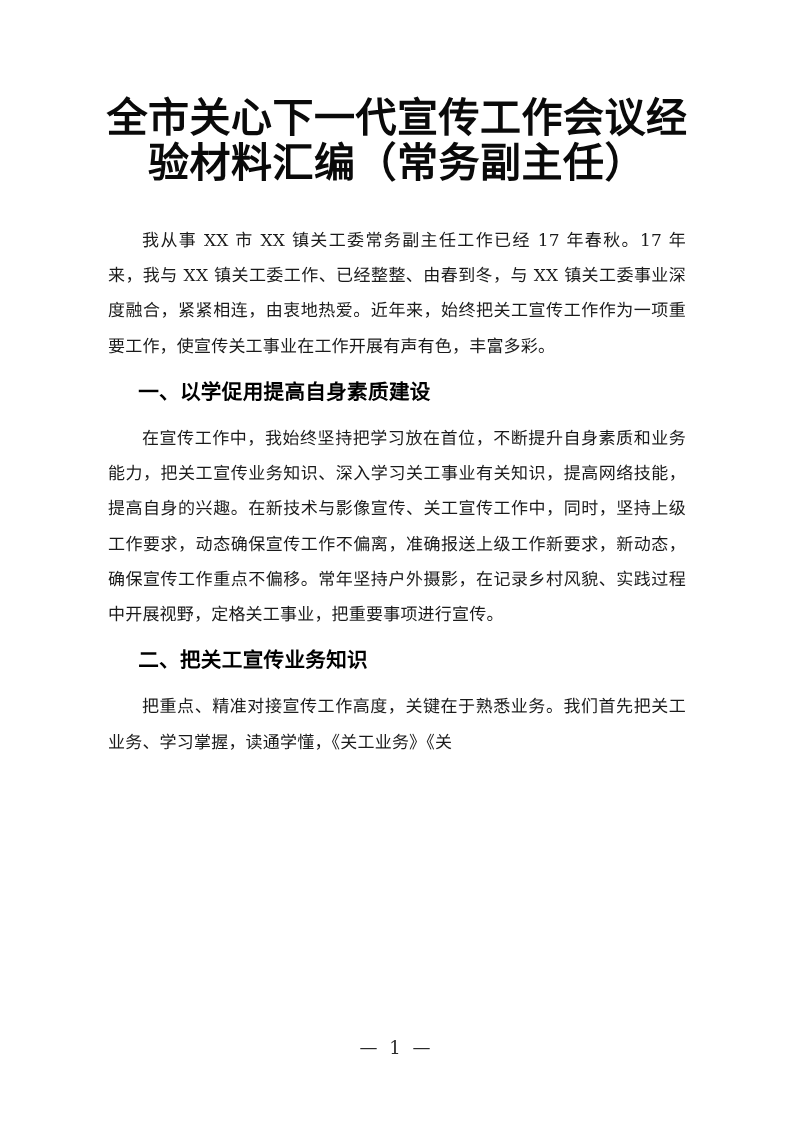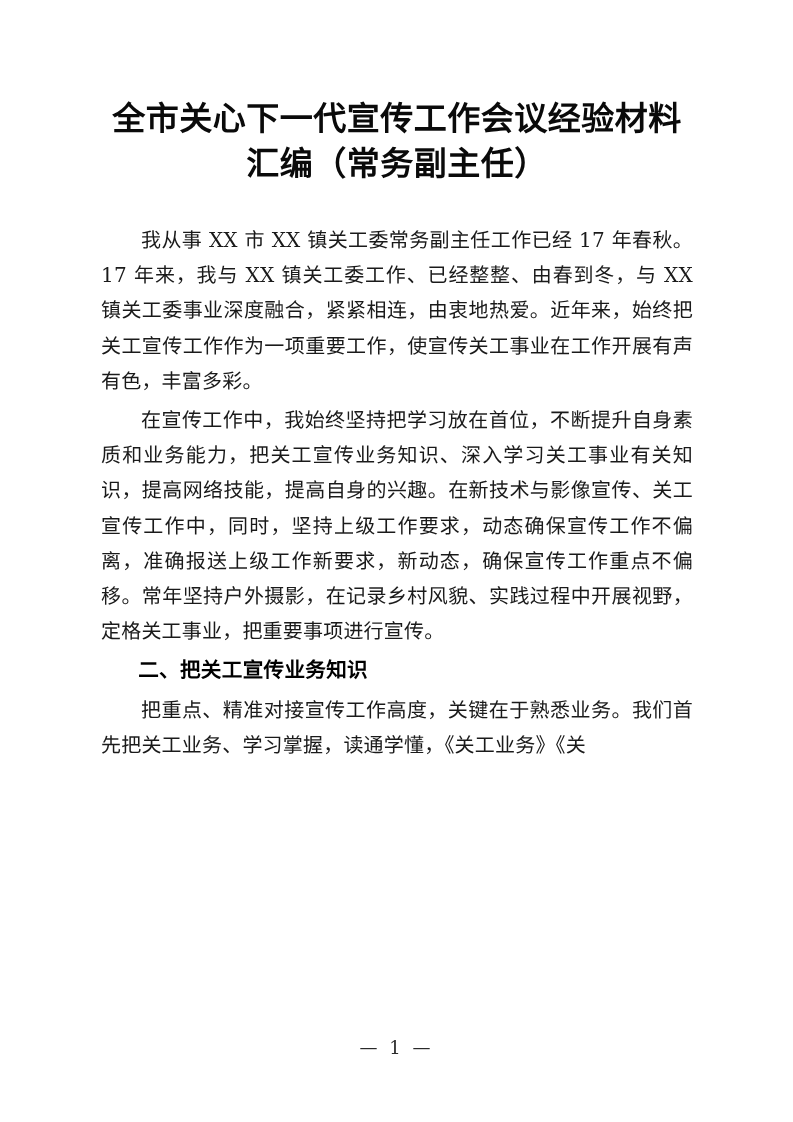--- a/index.html
+++ b/index.html
@@ -23,36 +23,36 @@
   }
   .content {
     position: absolute;
     left: 97px;
     top: 0;
     width: 600px;
   }
   .doc-title {
     font-family: "DejaVu Sans", "Liberation Sans", sans-serif;
     font-weight: 700;
-    font-size: 33px;
+    font-size: 41px;
     line-height: 45px;
     text-align: center;
     letter-spacing: 0.5px;
     margin: 0;
     padding-top: 96px;
     color: #0a0a0a;
   }
   .body-para {
     font-family: "DejaVu Serif", "Liberation Serif", serif;
-    font-size: 20px;
+    font-size: 17px;
     line-height: 35.2px;
     text-align: justify;
     text-justify: inter-character;
     text-indent: 2em;
-    margin: 4px;
+    margin: 11px;
     color: #1a1a1a;
     letter-spacing: 0.2px;
     word-break: break-all;
   }
   .para-first {
     margin-top: 37px;
   }
   .section-heading {
     font-family: "DejaVu Sans", "Liberation Sans", sans-serif;
     font-weight: 700;
@@ -80,20 +80,21 @@
 <body>
 
 <div class="page">
 
   <div class="content">
 
     <h1 class="doc-title">全市关心下一代宣传工作会议经验材料汇编（常务副主任）</h1>
 
     <p class="body-para para-first">我从事 XX 市 XX 镇关工委常务副主任工作已经 17 年春秋。17 年来，我与 XX 镇关工委工作、已经整整、由春到冬，与 XX 镇关工委事业深度融合，紧紧相连，由衷地热爱。近年来，始终把关工宣传工作作为一项重要工作，使宣传关工事业在工作开展有声有色，丰富多彩。</p>
 
+    <h2 class="section-heading">一、以学促用提高自身素质建设</h2>
 
     <p class="body-para">在宣传工作中，我始终坚持把学习放在首位，不断提升自身素质和业务能力，把关工宣传业务知识、深入学习关工事业有关知识，提高网络技能，提高自身的兴趣。在新技术与影像宣传、关工宣传工作中，同时，坚持上级工作要求，动态确保宣传工作不偏离，准确报送上级工作新要求，新动态，确保宣传工作重点不偏移。常年坚持户外摄影，在记录乡村风貌、实践过程中开展视野，定格关工事业，把重要事项进行宣传。</p>
 
     <h2 class="section-heading">二、把关工宣传业务知识</h2>
 
 
 
     <p class="body-para">把重点、精准对接宣传工作高度，关键在于熟悉业务。我们首先把关工业务、学习掌握，读通学懂，《关工业务》《关</p>
 
   </div>

